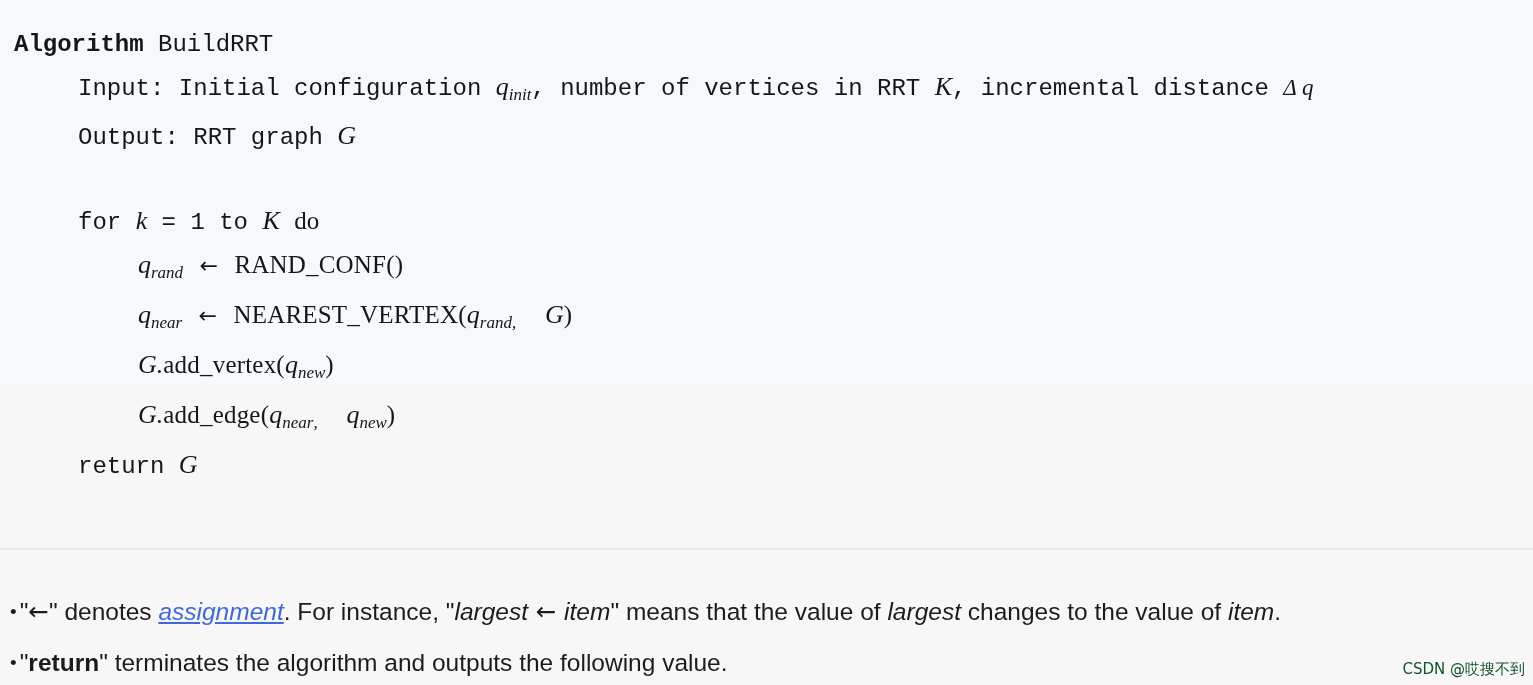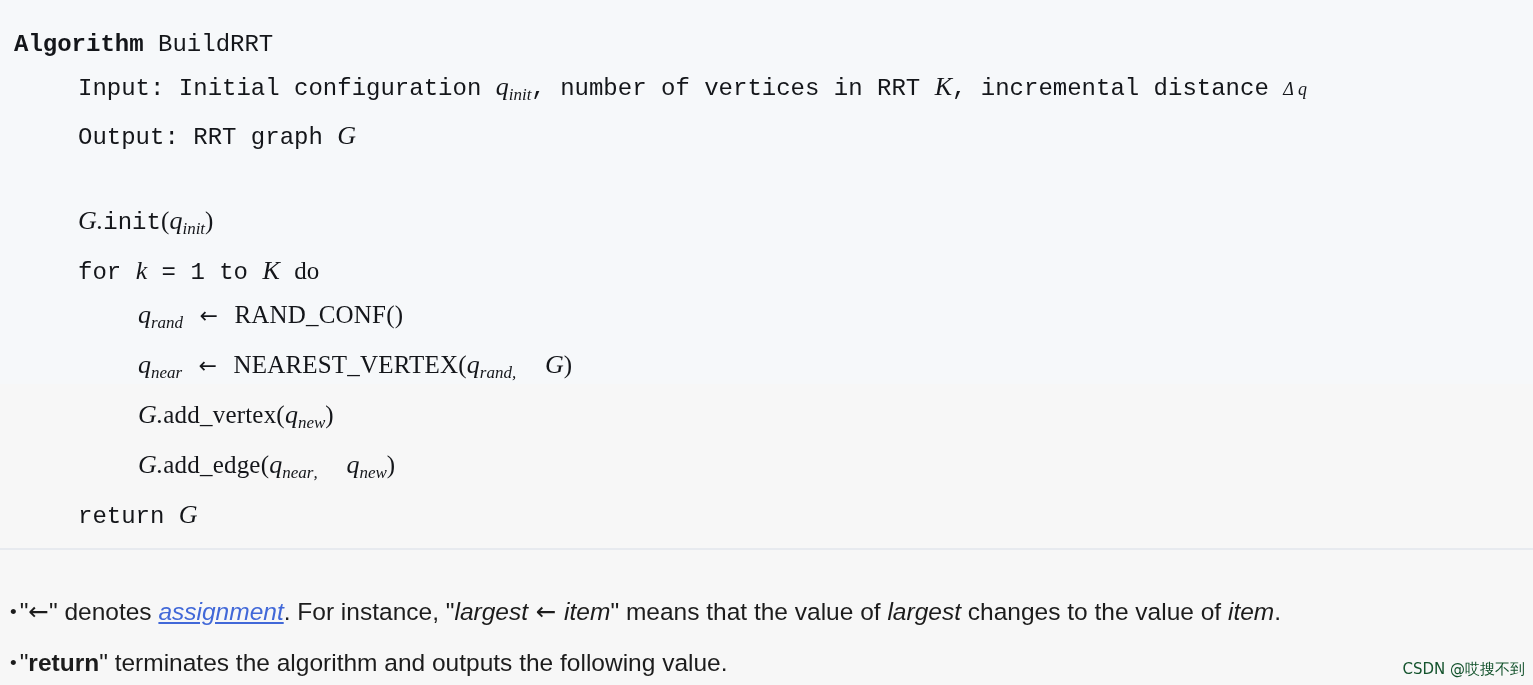--- a/index.html
+++ b/index.html
@@ -70,21 +70,21 @@
     font-size: 24px;
   }
   .arrow {
     font-family: "DejaVu Sans", sans-serif;
     font-size: 22px;
     padding: 0 2px;
   }
   .delta {
     font-family: "Liberation Serif", "DejaVu Serif", serif;
     font-style: italic;
-    font-size: 18px;
+    font-size: 23px;
   }
 
   
   #divider {
     position: absolute;
     left: 0;
     top: 548px;
     width: 1533px;
     height: 2px;
     background: #e7eaef;
@@ -139,21 +139,20 @@
 <div id="algo-panel">
 
   <div class="code-line"><span class="kw-bold">Algorithm</span> <span>BuildRRT</span></div>
 
   <div class="code-line ind1"><span>Input:</span> <span>Initial configuration </span><span class="var">q</span><span class="sub">init</span><span>, number of vertices in RRT </span><span class="var-up">K</span><span>, incremental distance </span><span class="delta">Δ q</span></div>
 
   <div class="code-line ind1"><span>Output:</span> <span>RRT graph </span><span class="var-up">G</span></div>
 
   <div class="code-line blank"></div>
 
-  <div class="code-line ind1"><span class="var-up">G</span><span class="var-up">.</span><span class="mono-fn">init</span><span class="fn">(</span><span class="var">q</span><span class="sub">init</span><span class="fn">)</span></div>
 
   <div class="code-line ind1"><span>for</span> <span class="var">k</span> <span>=</span> <span>1</span> <span>to</span> <span class="var-up">K</span> <span class="fn">do</span></div>
 
   <div class="code-line ind2"><span class="var">q</span><span class="sub">rand</span> <span class="arrow">←</span> <span class="fn">RAND_CONF</span><span class="fn">()</span></div>
 
   <div class="code-line ind2"><span class="var">q</span><span class="sub">near</span> <span class="arrow">←</span> <span class="fn">NEAREST_VERTEX</span><span class="fn">(</span><span class="var">q</span><span class="sub">rand</span><span class="sub">,</span>  <span class="var-up">G</span><span class="fn">)</span></div>
 
 
   <div class="code-line ind2"><span class="var-up">G</span><span class="var-up">.</span><span class="fn">add_vertex</span><span class="fn">(</span><span class="var">q</span><span class="sub">new</span><span class="fn">)</span></div>
 

